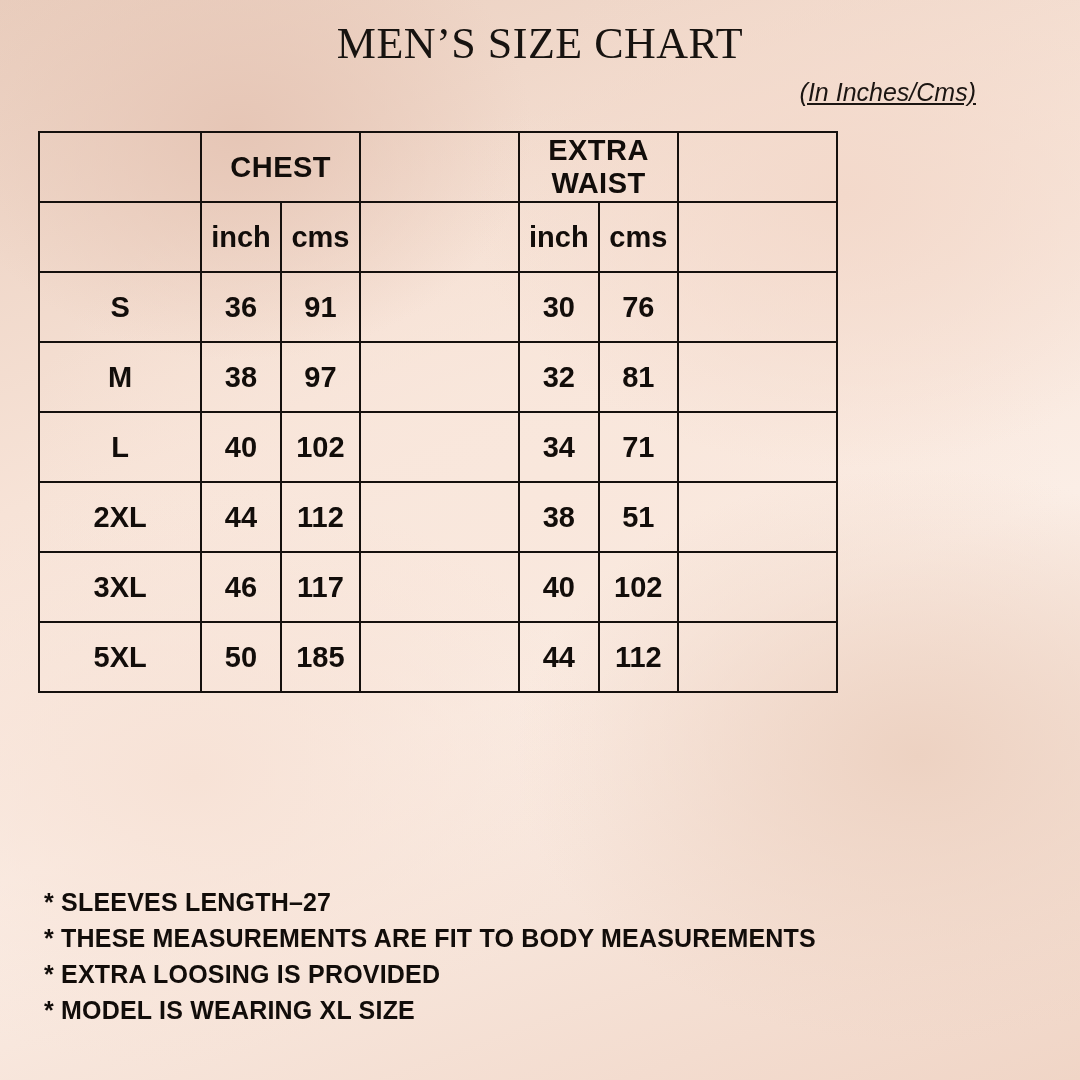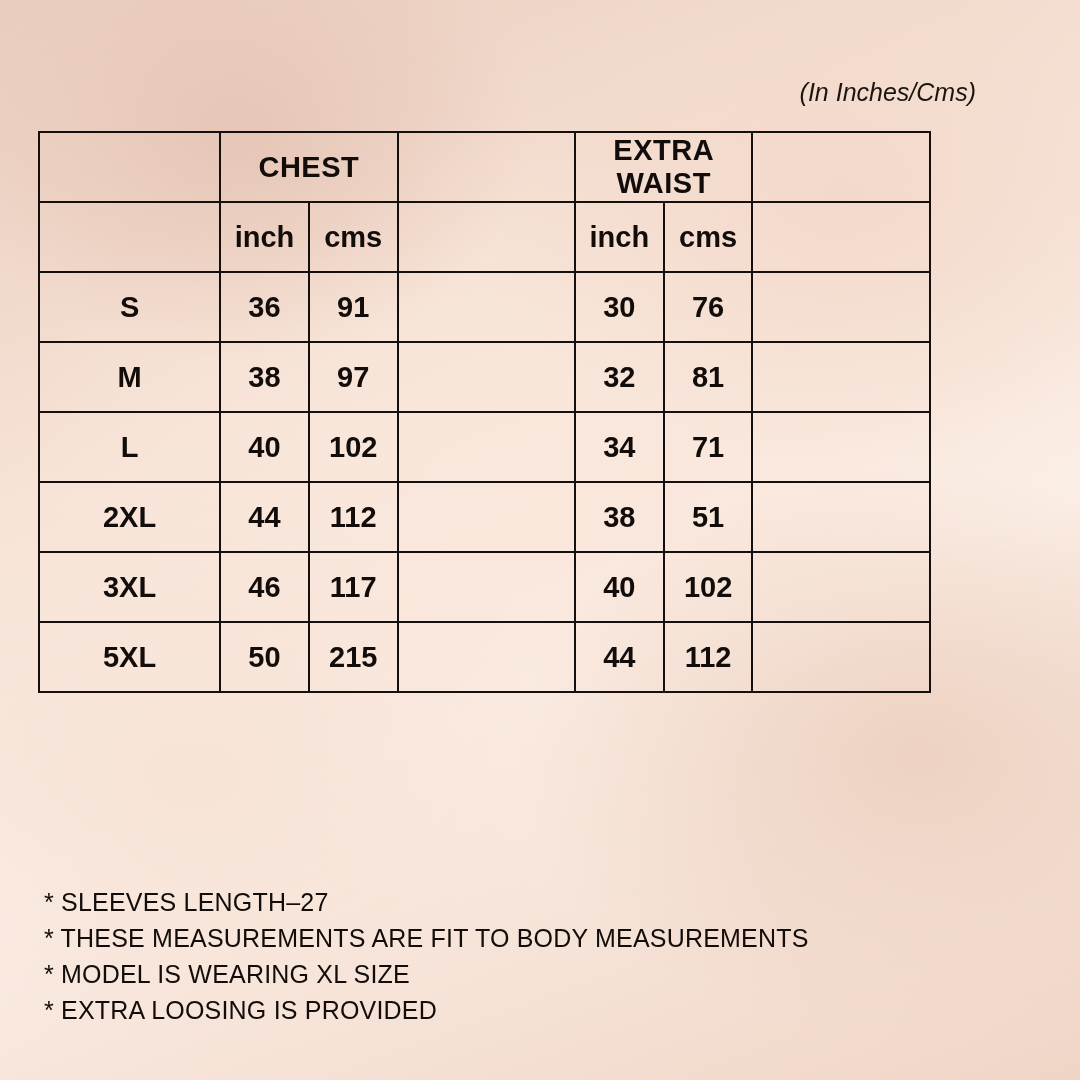--- a/index.html
+++ b/index.html
@@ -44,27 +44,28 @@
     white-space: nowrap;
   }
   .subtitle {
     position: absolute;
     top: 78px;
     right: 104px;
     font-family: "Liberation Sans", sans-serif;
     font-style: italic;
     font-size: 25px;
     color: #1b1512;
+    text-decoration: underline;
   }
 
   table.size-table {
     position: absolute;
     left: 38px;
     top: 131px;
-    width: 893px;
+    width: 800px;
     border-collapse: collapse;
     table-layout: fixed;
   }
   table.size-table td {
     border: 2px solid #15100d;
     height: 68px;
     text-align: center;
     vertical-align: middle;
     font-size: 29px;
     font-weight: bold;
@@ -94,34 +95,35 @@
   td.blank { }
 
   .notes {
     position: absolute;
     left: 44px;
     top: 884px;
     width: 1010px;
   }
   .note-line {
     font-size: 25px;
-    font-weight: normal;
+    font-weight: bold;
     color: #120d0a;
     line-height: 36px;
     letter-spacing: 0.2px;
     white-space: nowrap;
   }
 </style>
 </head>
 <body>
 
 <div id="bg"></div>
 
 <div id="page">
 
+  <div class="title">MEN’S SIZE CHART</div>
   <div class="subtitle">(In Inches/Cms)</div>
 
   <table class="size-table">
     <tbody>
       <tr>
         <td class="col-size blank"></td>
         <td class="col-a head-group" colspan="2">CHEST</td>
         <td class="col-gap blank"></td>
         <td class="col-c head-group" colspan="2">EXTRA WAIST</td>
         <td class="col-tail blank"></td>
@@ -177,29 +179,29 @@
         <td class="col-a">46</td>
         <td class="col-b">117</td>
         <td class="col-gap blank"></td>
         <td class="col-c">40</td>
         <td class="col-d">102</td>
         <td class="col-tail blank"></td>
       </tr>
       <tr>
         <td class="col-size size-label">5XL</td>
         <td class="col-a">50</td>
-        <td class="col-b">215</td>
+        <td class="col-b">185</td>
         <td class="col-gap blank"></td>
         <td class="col-c">44</td>
         <td class="col-d">112</td>
         <td class="col-tail blank"></td>
       </tr>
     </tbody>
   </table>
 
   <div class="notes">
     <div class="note-line">* SLEEVES LENGTH–27</div>
     <div class="note-line">* THESE MEASUREMENTS ARE FIT TO BODY MEASUREMENTS</div>
+    <div class="note-line">* EXTRA LOOSING IS PROVIDED</div>
     <div class="note-line">* MODEL IS WEARING XL SIZE</div>
-    <div class="note-line">* EXTRA LOOSING IS PROVIDED</div>
   </div>
 
 </div>
 
 </body></html>

